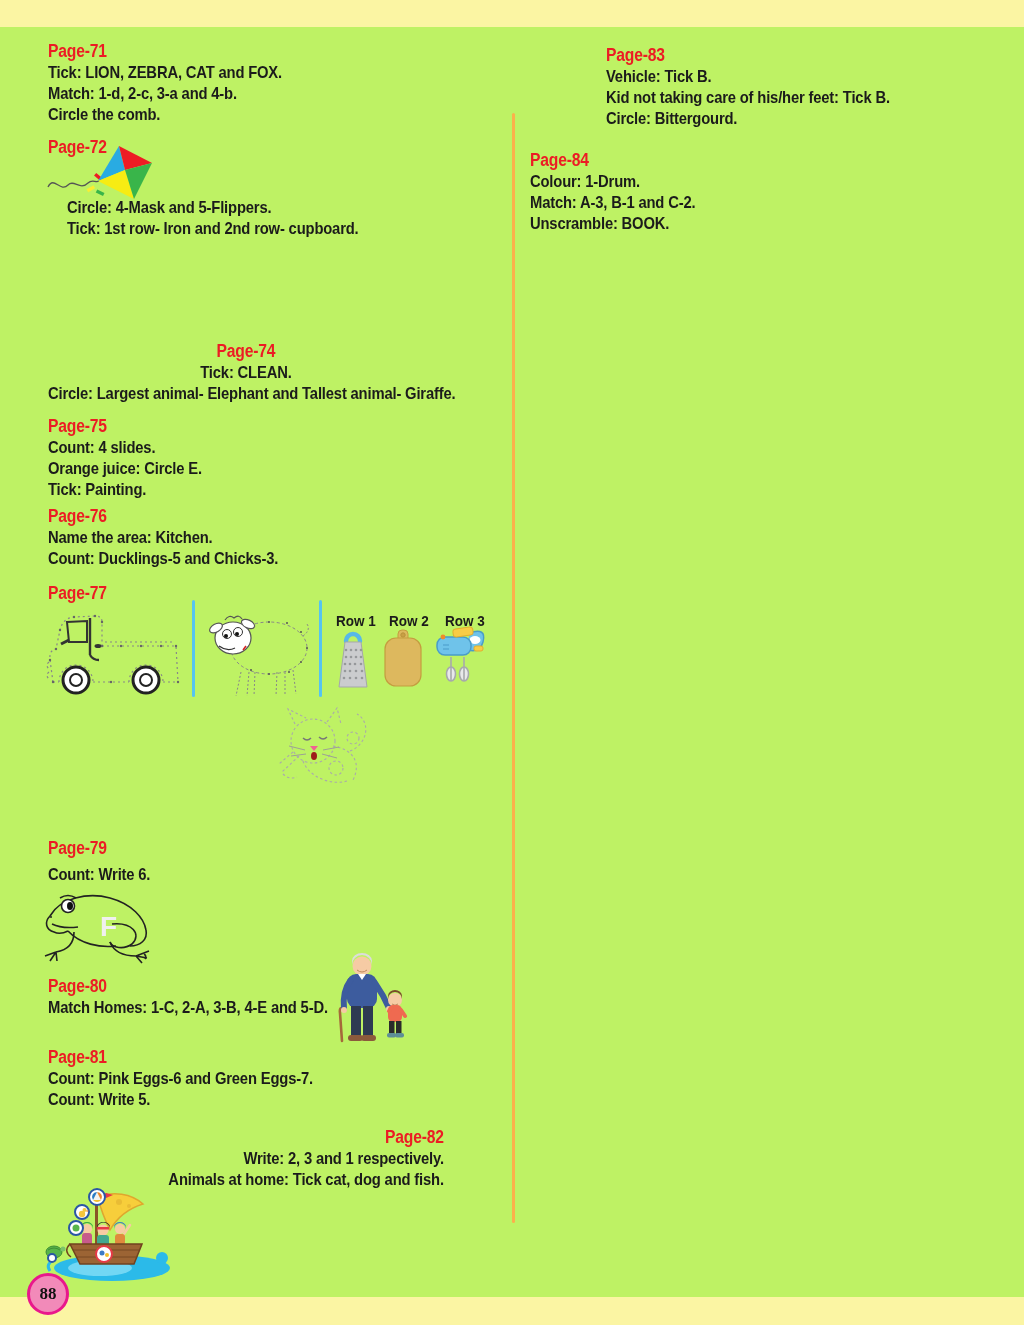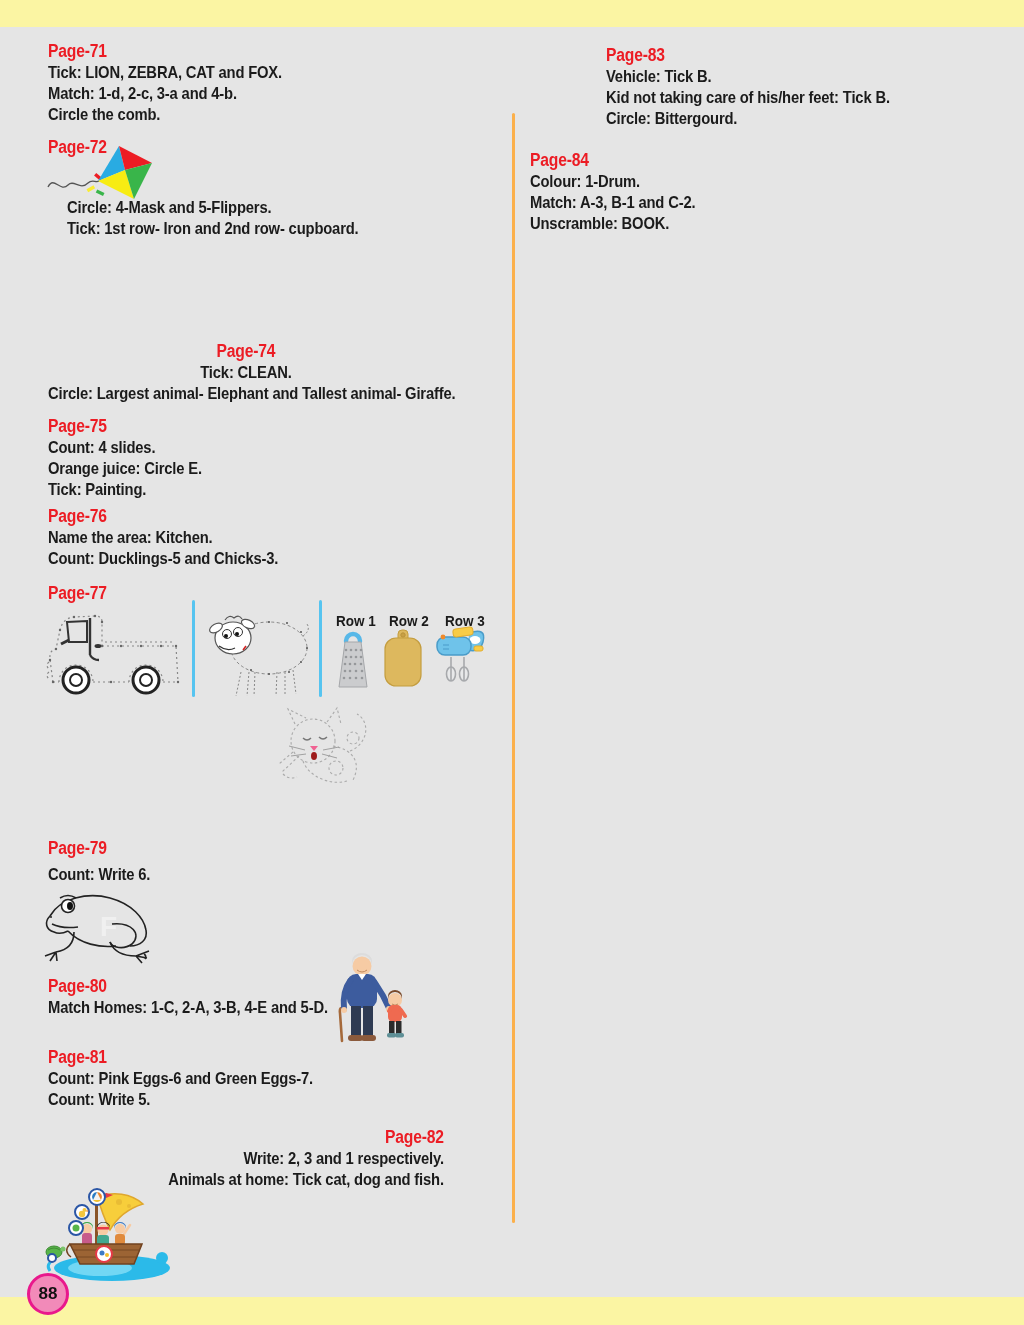--- a/index.html
+++ b/index.html
@@ -1,33 +1,33 @@
 <!DOCTYPE html>
 <html><head>
 <meta charset="utf-8">
 <style>
   html,body{margin:0;padding:0;}
-  .page{position:relative;width:1024px;height:1325px;background:#e5e5e5;overflow:hidden;
+  .page{position:relative;width:1024px;height:1325px;background:#bef264;overflow:hidden;
         font-family:"Liberation Sans", sans-serif;}
   .bar{position:absolute;left:0;width:1024px;height:28px;background:#FBF5A3;}
   .bar.top{top:0;height:27px;}
   .bar.bottom{top:1297px;}
   .vdivider{position:absolute;left:512px;top:113px;width:3px;height:1110px;background:#FBB04B;border-radius:2px;}
   .sep{position:absolute;width:3px;background:#56C4F0;border-radius:2px;}
   .sec{position:absolute;width:455px;}
   .hdr{color:#EC1C24;font-size:18px;font-weight:700;line-height:21px;white-space:nowrap;
        transform:scaleX(0.87);transform-origin:0 0;letter-spacing:-0.2px;}
   .ln{color:#1b1b1b;font-size:17px;font-weight:700;line-height:21px;white-space:nowrap;
       transform:scaleX(0.87);transform-origin:0 0;letter-spacing:-0.2px;}
   .abs{position:absolute;}
   .rowlab{position:absolute;color:#1b1b1b;font-size:15px;font-weight:700;white-space:nowrap;
           transform:scaleX(0.9);transform-origin:0 0;}
   .pagenum{position:absolute;left:27px;top:1273px;width:36px;height:36px;border-radius:50%;
            background:#F28AB9;border:3px solid #E9188C;color:#111;font-size:17px;font-weight:700;
-           display:flex;align-items:center;justify-content:center;z-index:5;}
+           display:flex;align-items:center;justify-content:center;z-index:5;font-family:Liberation Serif, serif;}
 </style>
 </head>
 <body>
 
 <div class="page">
 
   <div class="bar top"></div>
   <div class="bar bottom"></div>
   <div class="vdivider"></div>
 

